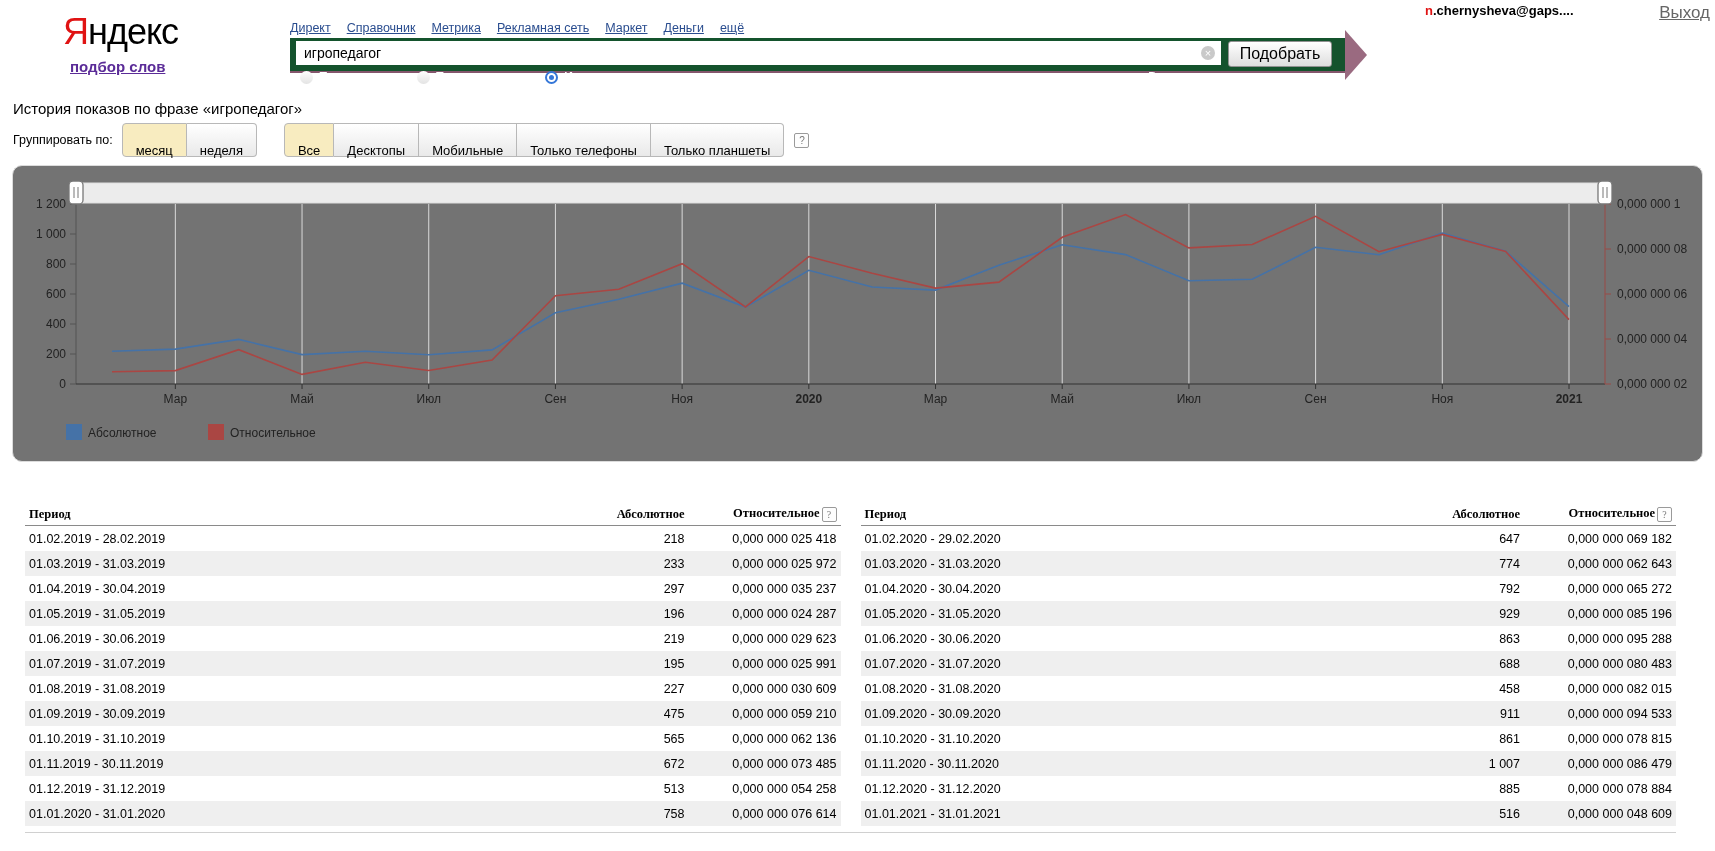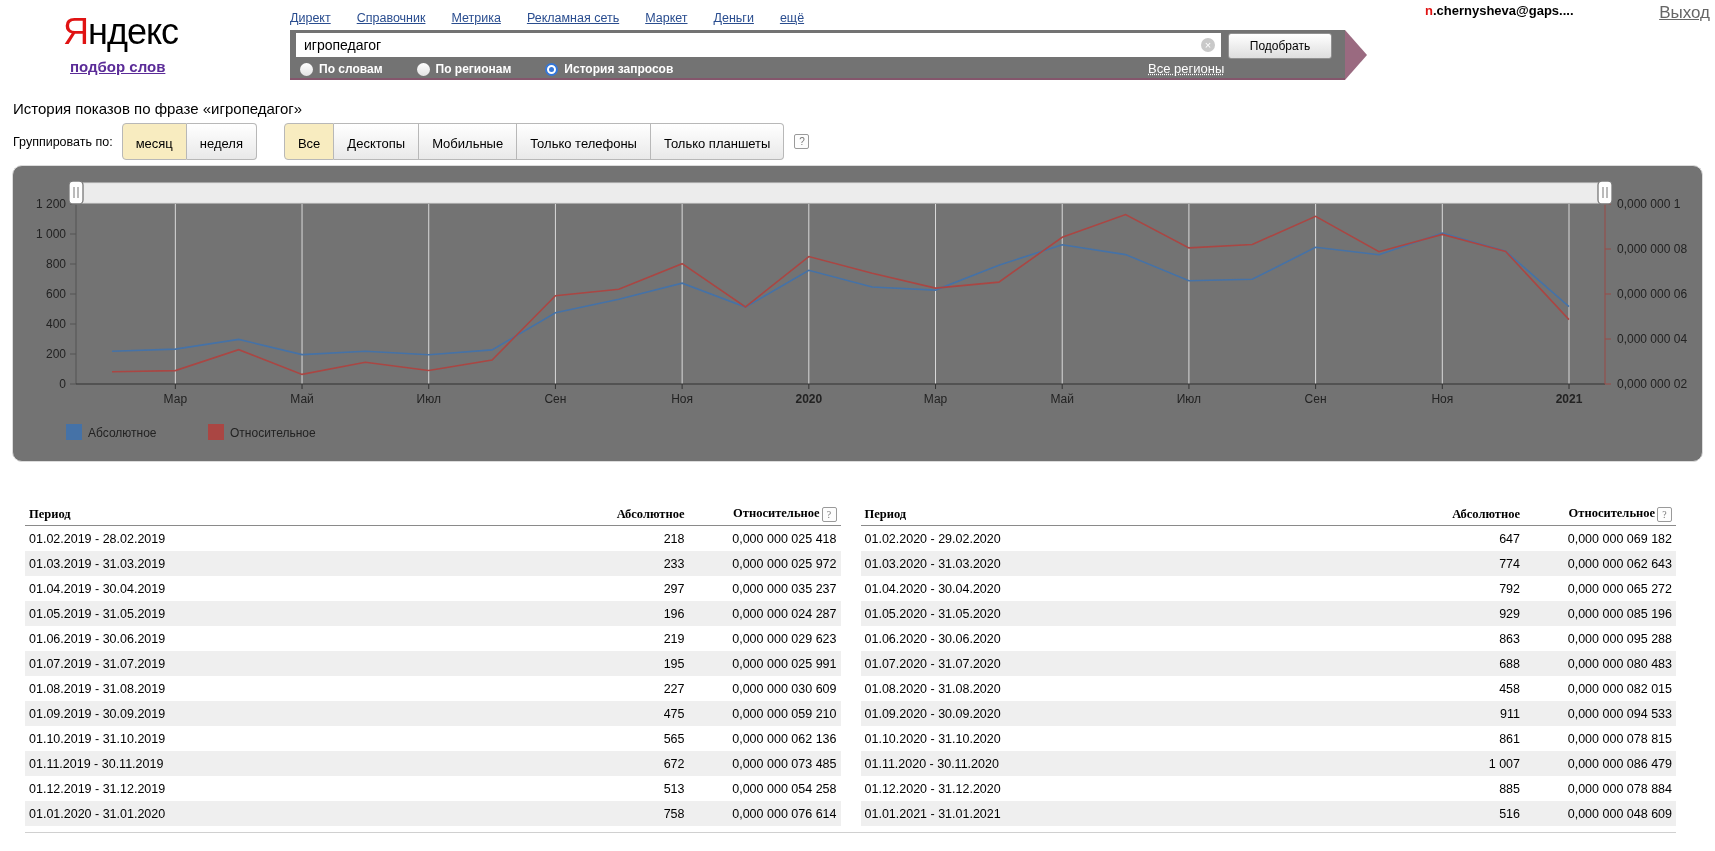--- a/index.html
+++ b/index.html
@@ -1,52 +1,52 @@
 <!DOCTYPE html>
 <html><head>
 <meta charset="utf-8">
 <style>
   html,body{margin:0;padding:0;background:#fff;}
   body{position:relative;width:1715px;height:851px;font-family:"Liberation Sans",sans-serif;color:#000;overflow:hidden;}
   a{cursor:pointer;}
 
   
-  #topnav{position:absolute;left:290px;top:11px;display:flex;gap:26px;font-size:12.5px;}
+  #topnav{position:absolute;left:290px;top:21px;display:flex;gap:16px;font-size:12.5px;}
   #topnav a{color:#2a4d8f;text-decoration:underline;white-space:nowrap;}
   #account-email{position:absolute;left:1425px;top:3px;font-size:13px;font-weight:bold;}
   #account-email .red{color:#e01313;}
   #logout-link{position:absolute;right:5px;top:3px;font-size:17px;color:#666;text-decoration:underline;}
 
   
   #logo-block{position:absolute;left:63px;top:12px;}
   #logo-text{font-size:36px;letter-spacing:-1px;line-height:1.1;}
   #logo-text .ya{color:#e01313;}
   #logo-sub{display:inline-block;margin:6px 0 0 7px;font-size:15px;font-weight:bold;color:#5b2c98;text-decoration:underline;}
 
   
-  #banner{position:absolute;left:290px;top:30px;width:1055px;height:50px;background:#737373;box-shadow:inset 0 -2px 0 #84566c;}
+  #banner{position:absolute;left:290px;top:38px;width:1055px;height:35px;background:#14532d;box-shadow:inset 0 -2px 0 #84566c;}
   #banner-arrow{position:absolute;left:1345px;top:30px;width:0;height:0;border-top:25px solid transparent;border-bottom:25px solid transparent;border-left:22px solid #9a6a80;}
   #input-wrap{position:absolute;left:6px;top:3px;width:925px;height:24px;background:#fff;}
   #search-input{position:absolute;left:0;top:0;width:100%;height:100%;border:none;outline:none;padding:0 26px 0 8px;font-size:14px;font-family:"Liberation Sans",sans-serif;box-sizing:border-box;}
   #clear-icon{position:absolute;right:6px;top:5px;width:14px;height:14px;border-radius:50%;background:#c9c9c9;color:#fff;font-size:11px;line-height:14px;text-align:center;cursor:pointer;}
-  #search-btn{position:absolute;left:938px;top:3px;width:104px;height:26px;background:linear-gradient(#ffffff,#dedede);border:1px solid #919191;border-radius:3px;font-size:12px;font-family:"Liberation Sans",sans-serif;cursor:pointer;}
+  #search-btn{position:absolute;left:938px;top:3px;width:104px;height:26px;background:linear-gradient(#ffffff,#dedede);border:1px solid #919191;border-radius:3px;font-size:16px;font-family:"Liberation Sans",sans-serif;cursor:pointer;}
   #modes{position:absolute;left:10px;top:28px;height:22px;display:flex;gap:34px;align-items:center;color:#fff;font-size:12px;font-weight:bold;}
   .mode{display:flex;align-items:center;cursor:pointer;white-space:nowrap;}
   .radio{width:13px;height:13px;border-radius:50%;background:linear-gradient(#ffffff,#e3e3e3);margin-right:6px;display:inline-flex;align-items:center;justify-content:center;box-sizing:border-box;}
   .radio.sel{border:2px solid #3577d8;background:#fff;}
   .radio .dot{width:5px;height:5px;border-radius:50%;background:#3577d8;}
   #regions-link{position:absolute;left:858px;top:31px;color:#fff;font-size:13px;text-decoration:underline dotted;cursor:pointer;}
 
   
   #page-title{position:absolute;left:13px;top:100px;font-size:15px;}
   #controls{position:absolute;left:13px;top:123px;display:flex;align-items:center;font-size:12.5px;}
   #group-label{margin-right:9px;}
   .btngroup{display:inline-flex;}
   .btngroup + .btngroup{margin-left:27px;}
-  .gbtn{padding:9px 13px;height:37px;line-height:22px;background:linear-gradient(#ffffff,#e9e9e9);border:1px solid #b8b8b8;border-left:none;font-size:13px;cursor:pointer;white-space:nowrap;}
+  .gbtn{padding:16px 13px;height:22px;line-height:22px;background:linear-gradient(#ffffff,#e9e9e9);border:1px solid #b8b8b8;border-left:none;font-size:13px;cursor:pointer;white-space:nowrap;}
   .gbtn:first-child{border-left:1px solid #b8b8b8;border-radius:4px 0 0 4px;}
   .gbtn:last-child{border-radius:0 4px 4px 0;}
   .gbtn.sel{background:#f8ecc0;}
   .help{display:inline-block;width:13px;height:13px;border:1px solid #9a9a9a;border-radius:2px;background:#fdfdfd;color:#777;font-size:10px;line-height:13px;text-align:center;vertical-align:middle;cursor:pointer;}
   #controls .help{margin-left:10px;}
 
   
   #chart-box{position:absolute;left:12px;top:165px;width:1689px;height:295px;border:1px solid #dcdcdc;border-radius:10px;background:#737373;overflow:hidden;}
   svg text{font-family:"Liberation Sans",sans-serif;fill:#222;font-size:12px;}
 

